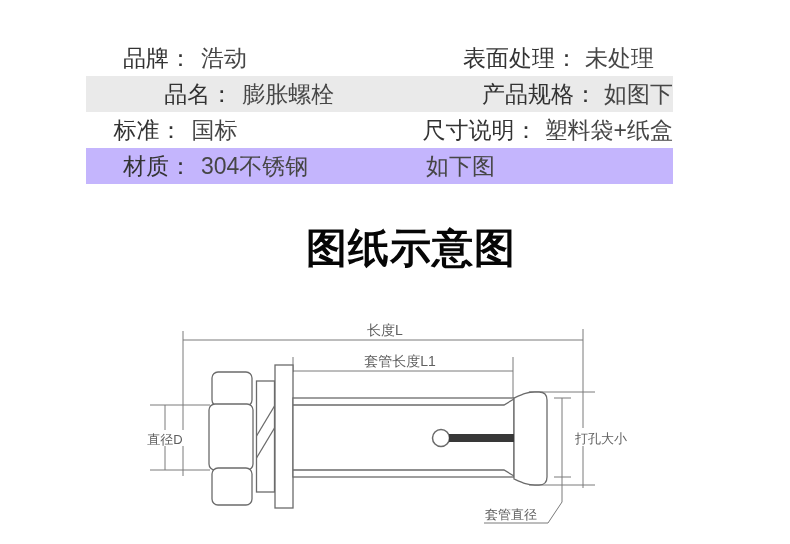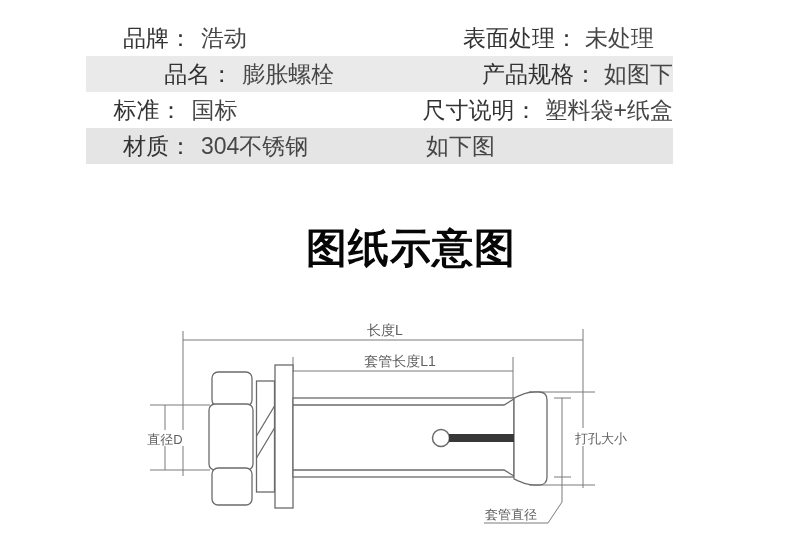--- a/index.html
+++ b/index.html
@@ -1,19 +1,19 @@
 <!DOCTYPE html>
 <html><head>
 <meta charset="utf-8">
 <style>
   html,body{margin:0;padding:0;}
   #page{position:relative;width:790px;height:544px;background:#ffffff;overflow:hidden;
         font-family:"Liberation Sans","DejaVu Sans",sans-serif;}
   
-  #spec-table{position:absolute;left:86px;top:20px;width:587px;}
+  #spec-table{position:absolute;left:86px;top:40px;width:587px;}
   .spec-row{display:flex;align-items:center;height:36px;}
   .spec-row.shaded{background:#eaeaea;}
   .cell{font-size:23px;white-space:nowrap;overflow:visible;}
   .lbl{color:#333333;}
   .val{color:#464646;}
   .lbl-left{width:106px;text-align:right;}
   .val-left{width:218px;padding-left:9px;}
   .lbl-right{width:128px;text-align:right;margin-left:31px;}
   .val-right{flex:1;padding-left:7px;}
   
@@ -41,21 +41,21 @@
       <div class="cell val val-left">膨胀螺栓</div>
       <div class="cell lbl lbl-right">产品规格：</div>
       <div class="cell val val-right">如图下</div>
     </div>
     <div class="spec-row">
       <div class="cell lbl lbl-left">标准：</div>
       <div class="cell val val-left">国标</div>
       <div class="cell lbl lbl-right">尺寸说明：</div>
       <div class="cell val val-right">塑料袋+纸盒</div>
     </div>
-    <div class="spec-row shaded" style="background: #e5e5e5;">
+    <div class="spec-row shaded" style="background: #c4b5fd;">
       <div class="cell lbl lbl-left">材质：</div>
       <div class="cell val val-left">304不锈钢</div>
       <div class="cell val val-right">如下图</div>
     </div>
   </div>
 
   <div id="section-title">图纸示意图</div>
 
   <svg id="diagram-svg" width="530" height="244" viewBox="130 300 530 244" xmlns="http://www.w3.org/2000/svg">
 

